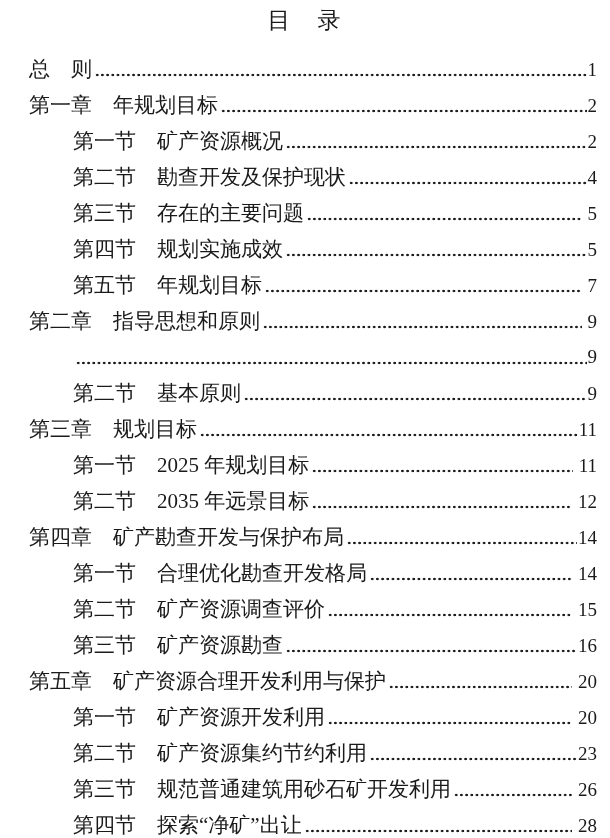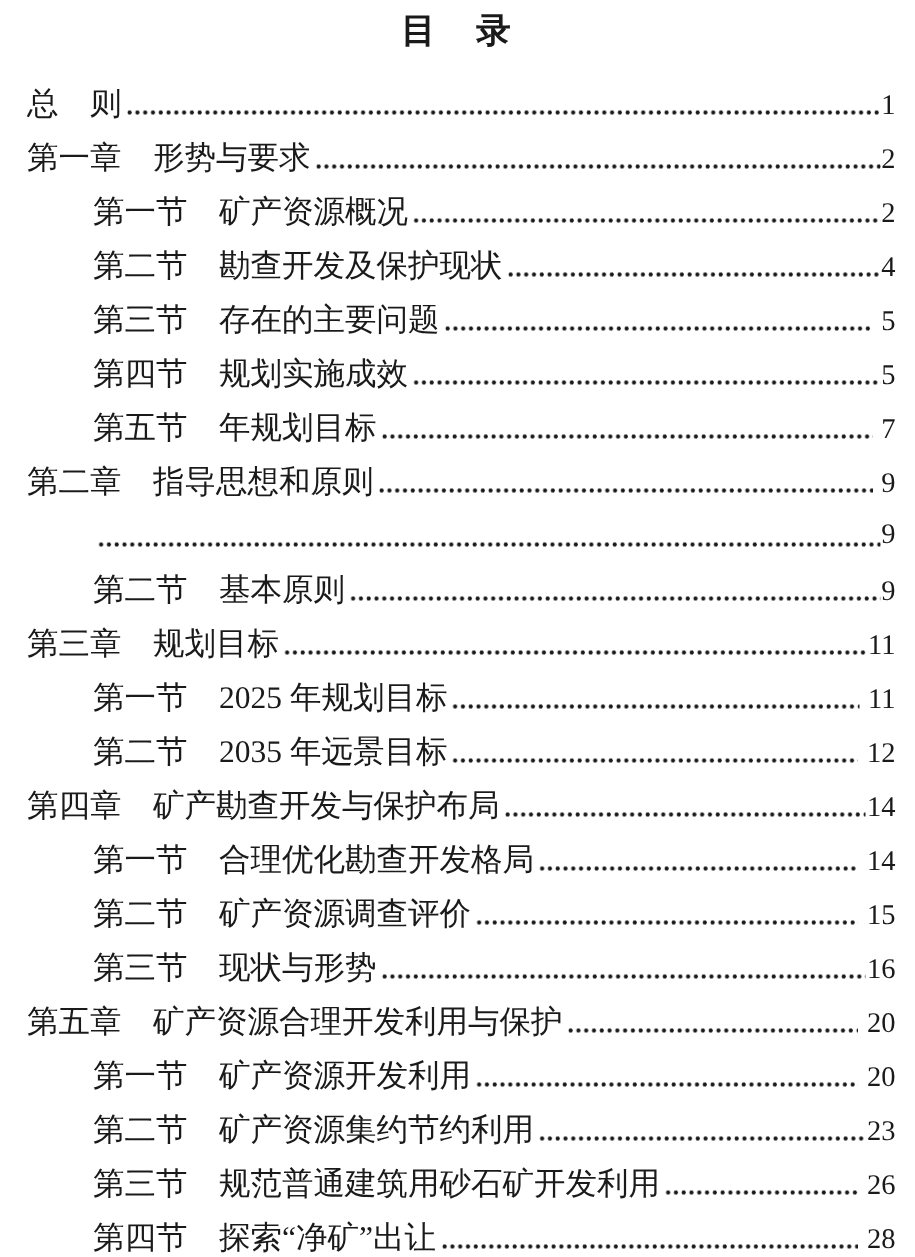--- a/index.html
+++ b/index.html
@@ -12,35 +12,36 @@
     height: 838px;
     overflow: hidden;
     font-family: "Liberation Serif", "DejaVu Serif", serif;
     color: #1a1a1a;
   }
   .doc-title {
     margin-top: 6px;
     line-height: 30px;
     text-align: center;
     font-size: 23px;
-    font-weight: 700;
+    font-weight: 400;
     letter-spacing: 2px;
   }
   .toc-list {
     list-style: none;
     margin: 14px 0 0 0;
     padding: 0;
   }
   .toc-row {
     display: flex;
     align-items: baseline;
     height: 36px;
     line-height: 36px;
     padding: 0 13px 0 18px;
     font-size: 21px;
+    margin-left: 11px;
   }
   .toc-row.section {
     padding-left: 62px;
   }
   .label {
     white-space: pre;
   }
   .leader {
     flex: 1;
     min-width: 18px;
@@ -63,21 +64,21 @@
 <div>
   <h1 class="doc-title">目　录</h1>
 
   <ol class="toc-list">
       <li class="toc-row chapter">
     <span class="label">总　则</span>
     <span class="leader"></span>
     <span class="page-num">1</span>
   </li>
       <li class="toc-row chapter">
-    <span class="label">第一章　形势与要求</span>
+    <span class="label">第一章　年规划目标</span>
     <span class="leader"></span>
     <span class="page-num">2</span>
   </li>
       <li class="toc-row section">
     <span class="label">第一节　矿产资源概况</span>
     <span class="leader"></span>
     <span class="page-num">2</span>
   </li>
       <li class="toc-row section">
     <span class="label">第二节　勘查开发及保护现状</span>
@@ -137,21 +138,21 @@
     <span class="label">第一节　合理优化勘查开发格局</span>
     <span class="leader"></span>
     <span class="page-num">&nbsp;14</span>
   </li>
       <li class="toc-row section">
     <span class="label">第二节　矿产资源调查评价</span>
     <span class="leader"></span>
     <span class="page-num">&nbsp;15</span>
   </li>
       <li class="toc-row section">
-    <span class="label">第三节　现状与形势</span>
+    <span class="label">第三节　矿产资源勘查</span>
     <span class="leader"></span>
     <span class="page-num">16</span>
   </li>
       <li class="toc-row chapter">
     <span class="label">第五章　矿产资源合理开发利用与保护</span>
     <span class="leader"></span>
     <span class="page-num">&nbsp;20</span>
   </li>
       <li class="toc-row section">
     <span class="label">第一节　矿产资源开发利用</span>

